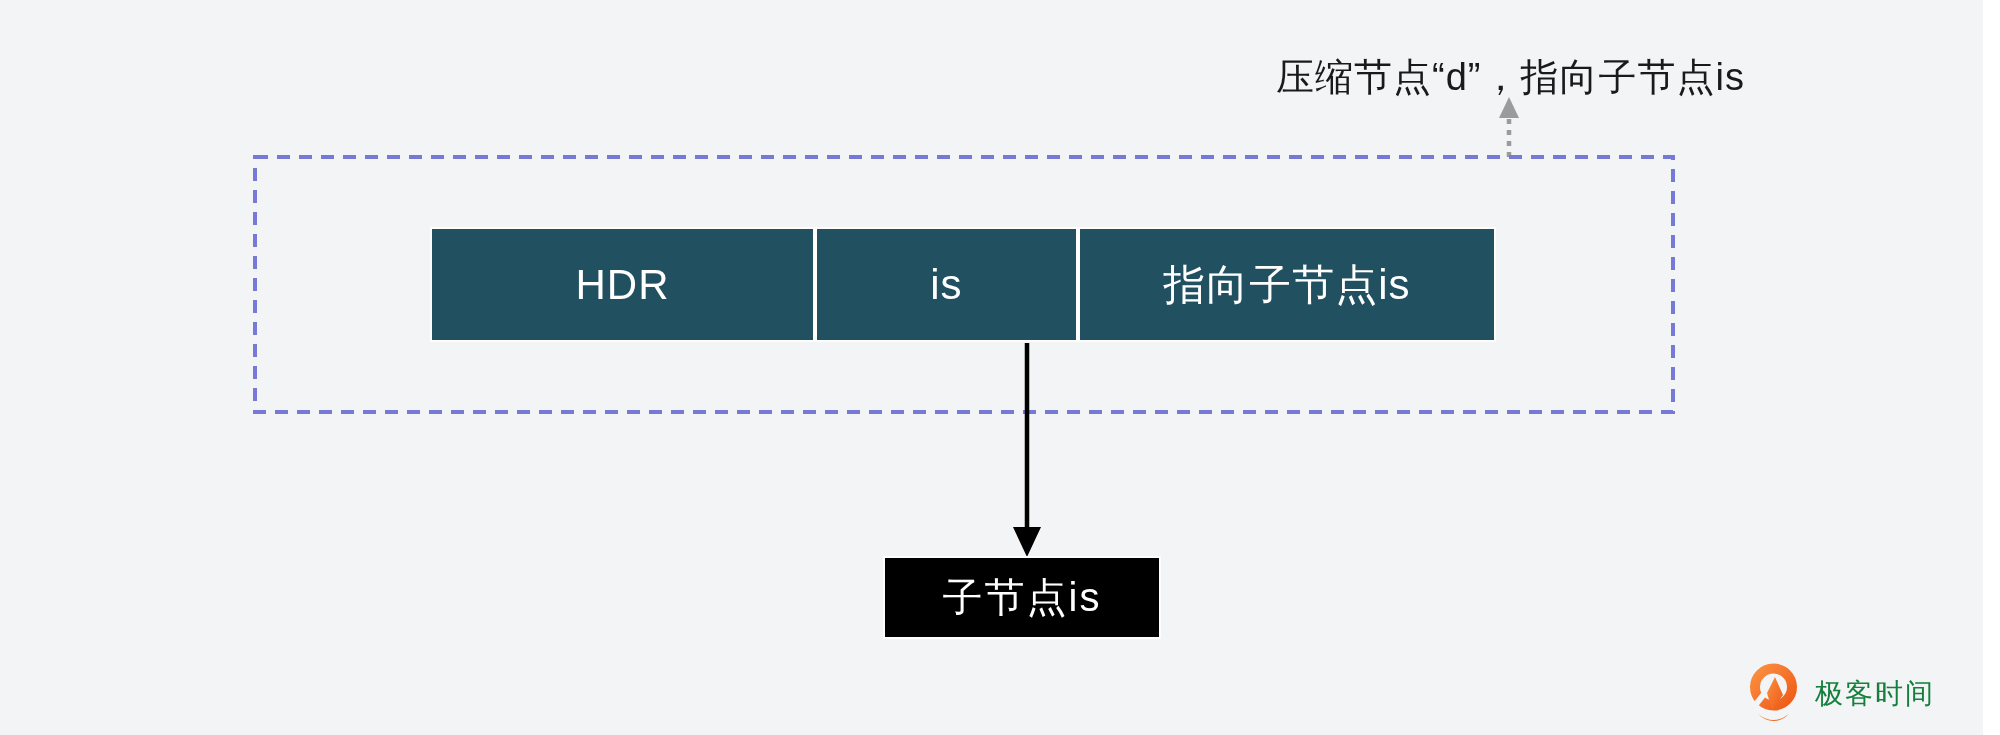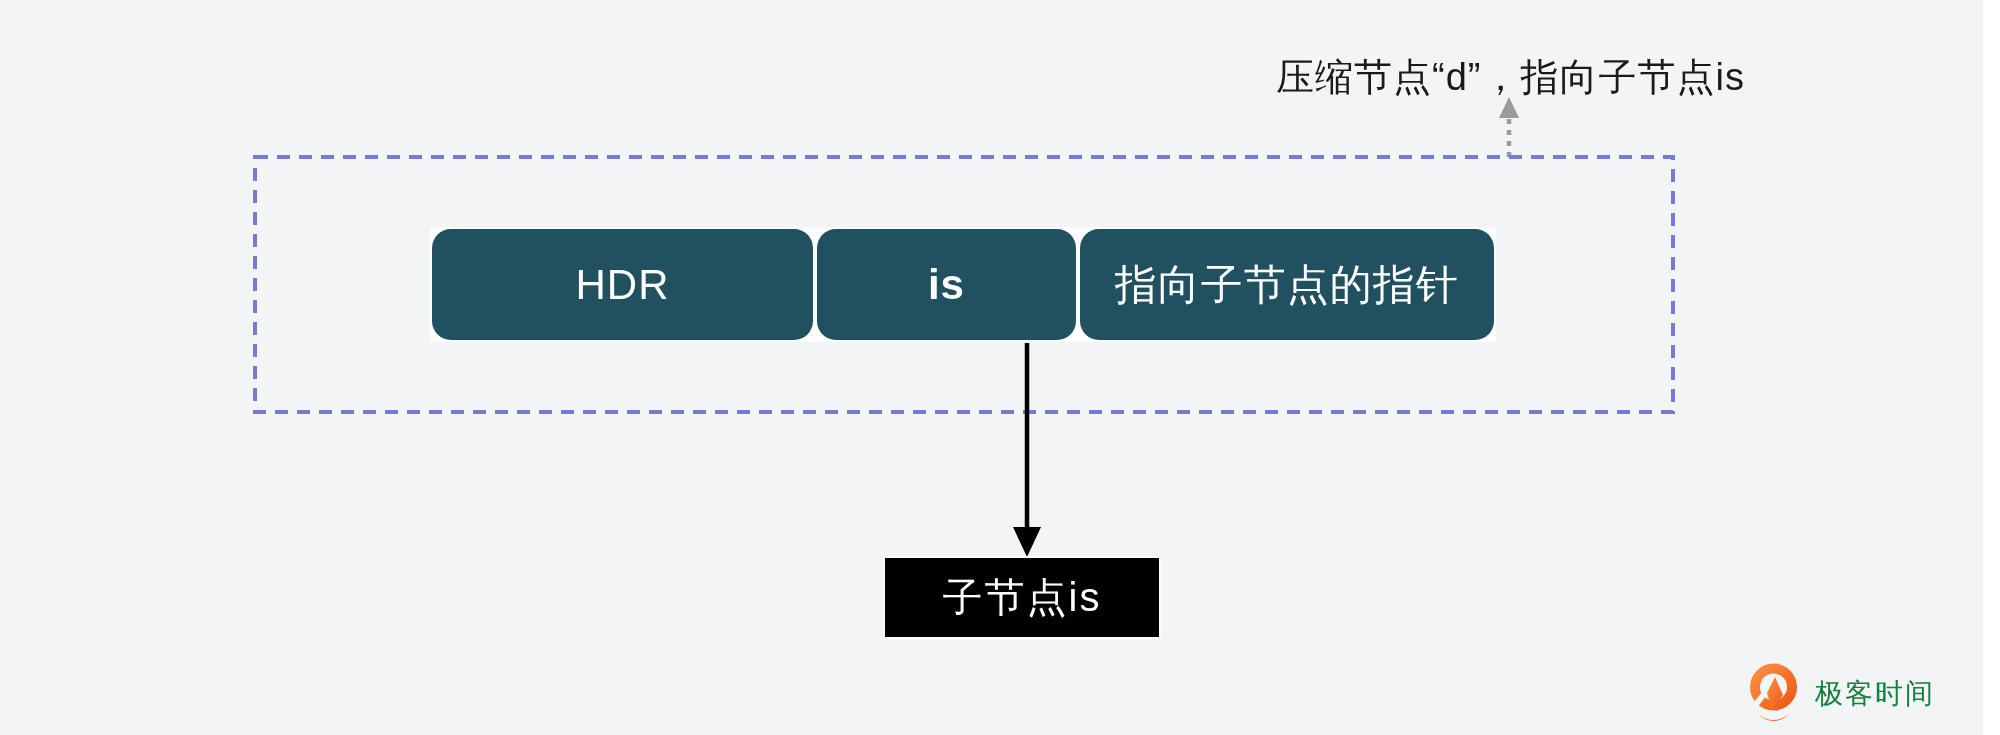--- a/index.html
+++ b/index.html
@@ -23,24 +23,24 @@
   
   .node-table {
     position:absolute; left:430px; top:227px;
     width:1066px; height:115px;
     display:flex; gap:4px;
     background:#ffffff; border:2px solid #fdfdfd;
   }
   .node-cell {
     background:#215060; color:#ffffff;
     display:flex; align-items:center; justify-content:center;
-    font-size:42px; letter-spacing:1px;border-radius:19px;
+    font-size:42px; letter-spacing:1px;
   }
   .cell-hdr   { flex:218 0 0; }
-  .cell-is    { flex:148 0 0;font-weight:bold; }
+  .cell-is    { flex:148 0 0; }
   .cell-child { flex:455 0 0; }
   .cell-value { flex:237 0 0; }
   
   .child-node {
     position:absolute; left:883px; top:556px;
     width:278px; height:83px;
     background:#000000; border:2px solid #fdfdfd;
     color:#ffffff; font-size:40px; letter-spacing:2px;
     display:flex; align-items:center; justify-content:center;
   }
@@ -66,21 +66,21 @@
     <polygon points="16,0 6,21 26,21" fill="#9b9b9b"></polygon>
   </svg>
 
   <svg class="svg-abs dashed-rect-svg" width="1422" height="259" viewBox="0 0 1422 259">
     <rect x="2" y="2" width="1418" height="255" fill="none" stroke="#7779d6" stroke-width="4" stroke-dasharray="13 9"></rect>
   </svg>
 
   <div class="node-table">
     <div class="node-cell cell-hdr">HDR</div>
     <div class="node-cell cell-is">is</div>
-    <div class="node-cell cell-value">指向子节点的指针</div>
+    <div class="node-cell cell-value">指向子节点is</div>
   </div>
 
   <svg class="svg-abs black-arrow-svg" width="44" height="215" viewBox="0 0 44 215">
     <line x1="22" y1="0" x2="22" y2="186" stroke="#000000" stroke-width="4.5"></line>
     <polygon points="8,184 36,184 22,214" fill="#000000"></polygon>
   </svg>
 
   <div class="child-node">子节点is</div>
 
   <div class="logo">

